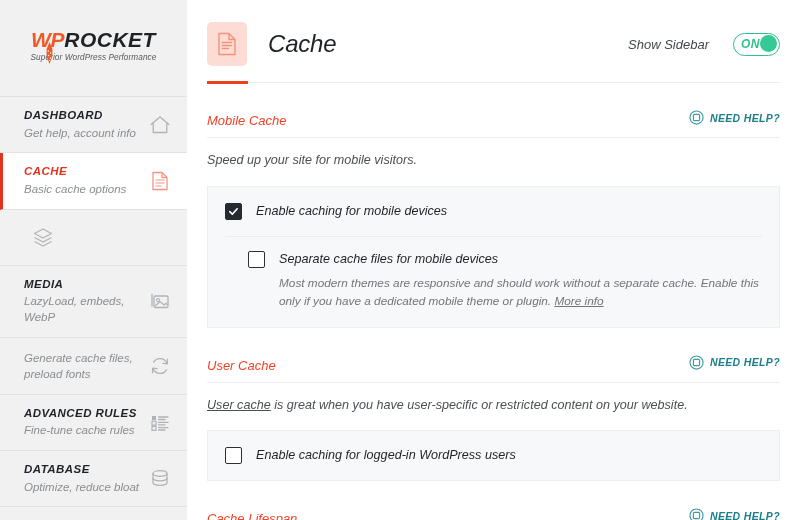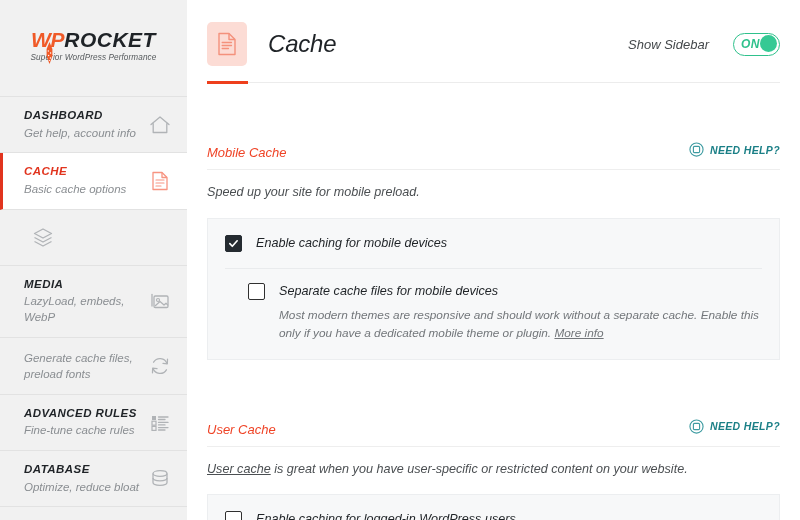--- a/index.html
+++ b/index.html
@@ -117,21 +117,21 @@
 
   .section { padding-top: 27px; }
   .section-head {
     display: flex; align-items: baseline; justify-content: space-between;
     padding-bottom: 9px;
   }
   .section-title {
     font-size: 13px; color: #ef4326; font-weight: normal;
   }
   .need-help {
-    display: flex; align-items: center; gap: 6px; cursor: pointer; margin-top: 32px;
+    display: flex; align-items: center; gap: 6px; cursor: pointer;
   }
   .need-help-text {
     font-size: 10.5px; font-weight: bold; color: #1a7f86; letter-spacing: .35px;
   }
   .section-rule { border-top: 1px solid #eeeeee; }
   .section-desc {
     font-size: 12.6px; color: #4b4f52; padding: 14px 0 16px 0; line-height: 1.4;
   }
   .inline-link {
     color: #4b4f52; text-decoration: underline; cursor: pointer;
@@ -302,21 +302,21 @@
           <h2 class="section-title">Mobile Cache</h2>
           <div class="need-help">
             <svg width="15" height="15" viewBox="0 0 16 16">
               <circle cx="8" cy="8" r="7" fill="none" stroke="#3d9ba1" stroke-width="1.2"></circle>
               <rect x="4.7" y="4.7" width="6.6" height="6.6" rx="1.2" fill="none" stroke="#3d9ba1" stroke-width="1.2"></rect>
             </svg>
             <span class="need-help-text">NEED HELP?</span>
           </div>
         </div>
         <div class="section-rule"></div>
-        <p class="section-desc">Speed up your site for mobile preload.</p>
+        <p class="section-desc">Speed up your site for mobile visitors.</p>
 
         <div class="panel">
           <div class="panel-row single">
             <span class="cb on">
               <svg class="cb-mark" viewBox="0 0 12 12">
                 <path d="M2 6.2 L4.7 9 L10 3" fill="none" stroke="#ffffff" stroke-width="1.8" stroke-linecap="round" stroke-linejoin="round"></path>
               </svg>
             </span>
             <div class="cb-body">
               <div class="cb-label">Enable caching for mobile devices</div>

